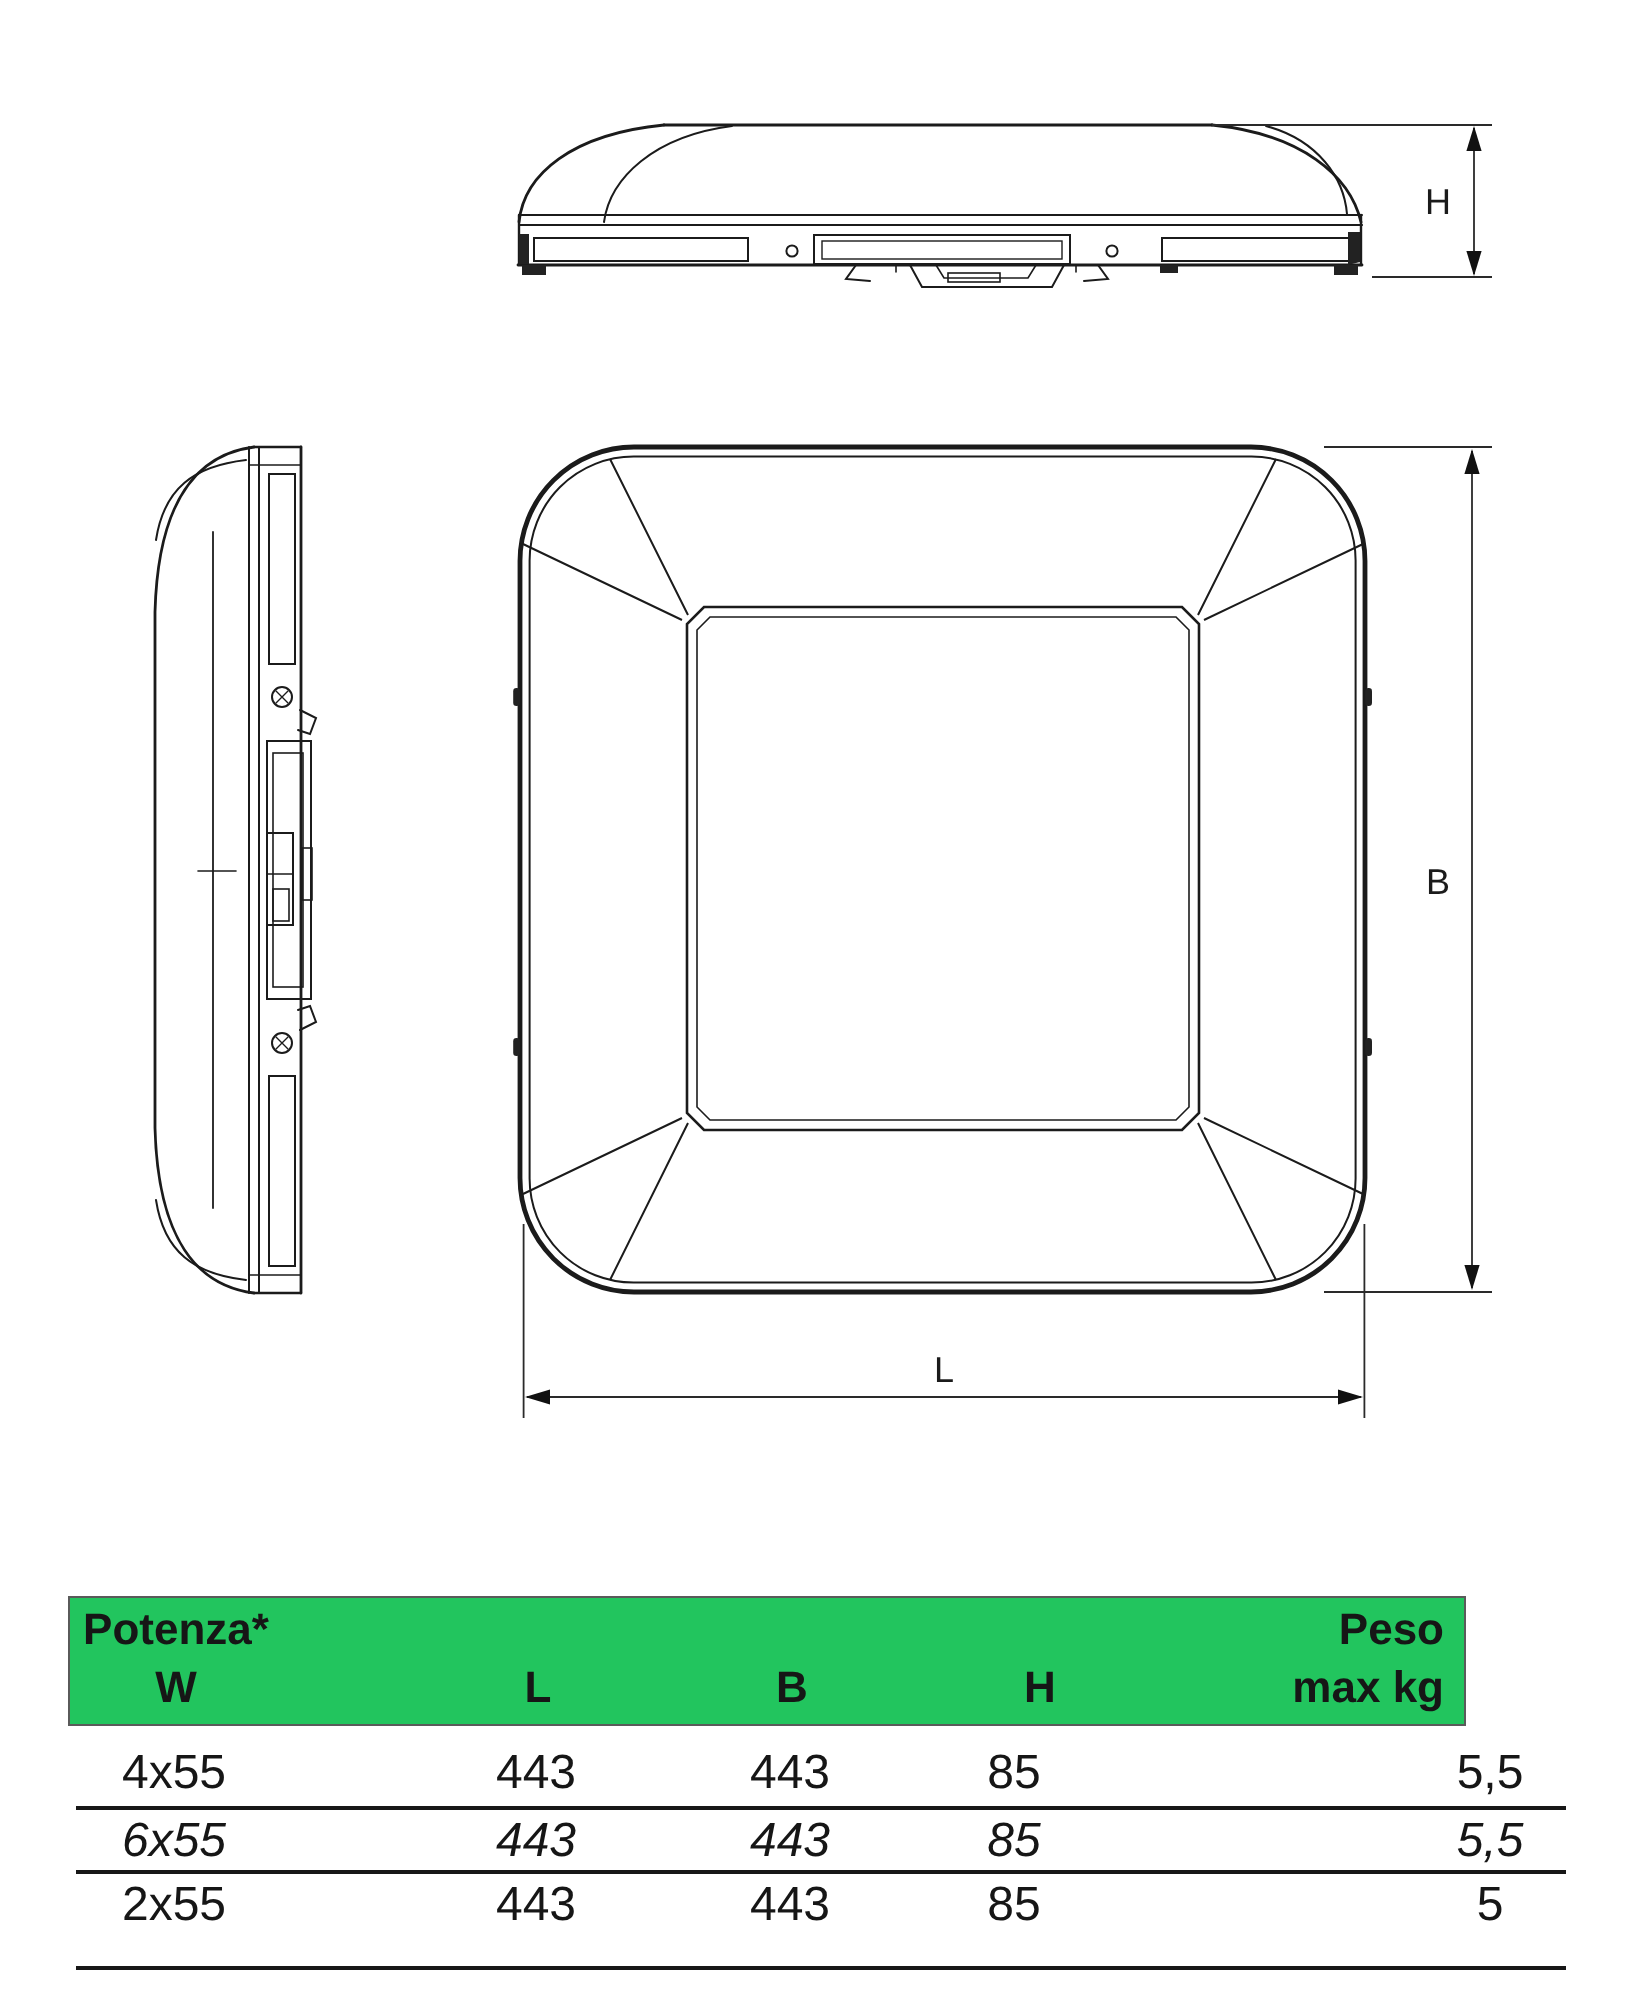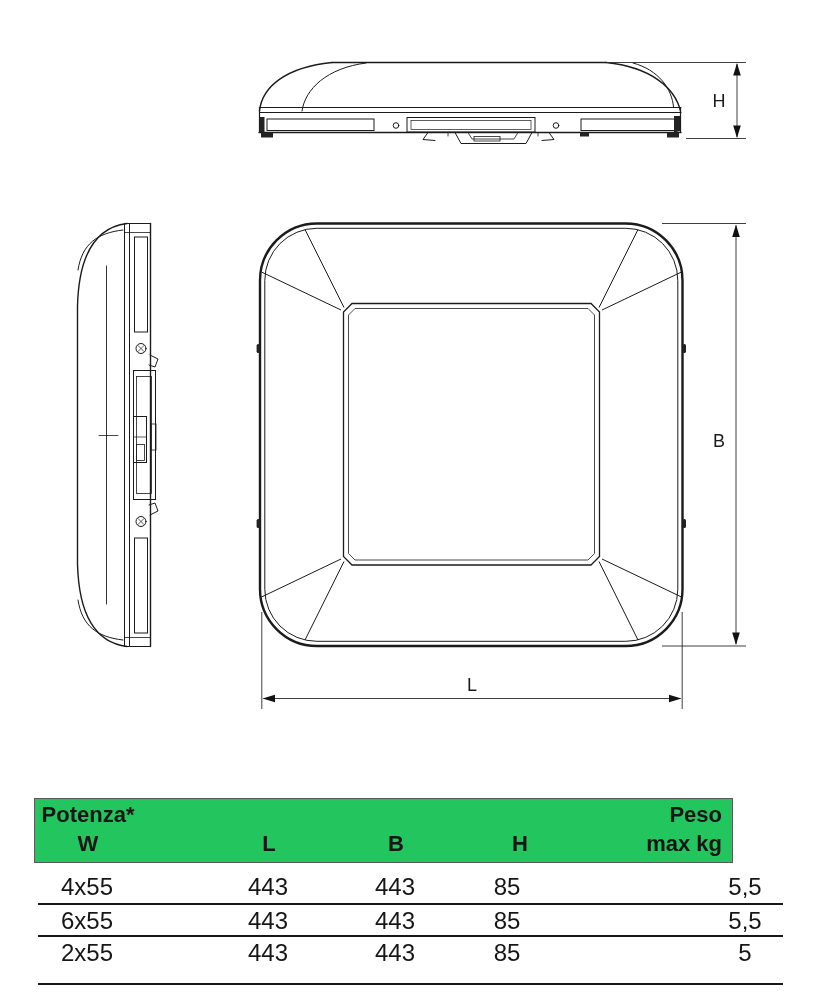--- a/index.html
+++ b/index.html
@@ -27,21 +27,21 @@
   .c-maxkg{right:10px;top:31px;text-align:right;}
 
   .trow{
     position:absolute;left:38px;width:745px;box-sizing:border-box;
     border-bottom:2px solid #171717;background:transparent;
   }
   .trow .cell{position:absolute;transform:translateX(-50%);white-space:nowrap;font-size:24px;}
   .r1{top:865px;height:40px;}
   .r1 .cell{line-height:44px;}
   .r2{top:905px;height:32px;}
-  .r2 .cell{line-height:32px;}
+  .r2 .cell{line-height:32px;font-style:italic;}
   .r3{top:937px;height:48px;}
   .r3 .cell{line-height:32px;}
   .p1{left:49px;text-align:center;} .p2{left:230px;} .p3{left:357px;} .p4{left:469px;} .p5{left:691px;margin-left:16px;}
 </style>
 </head>
 <body>
 
 <div class="stage">
 
   <svg class="drawing" width="814" height="770" viewBox="0 0 814 770">

